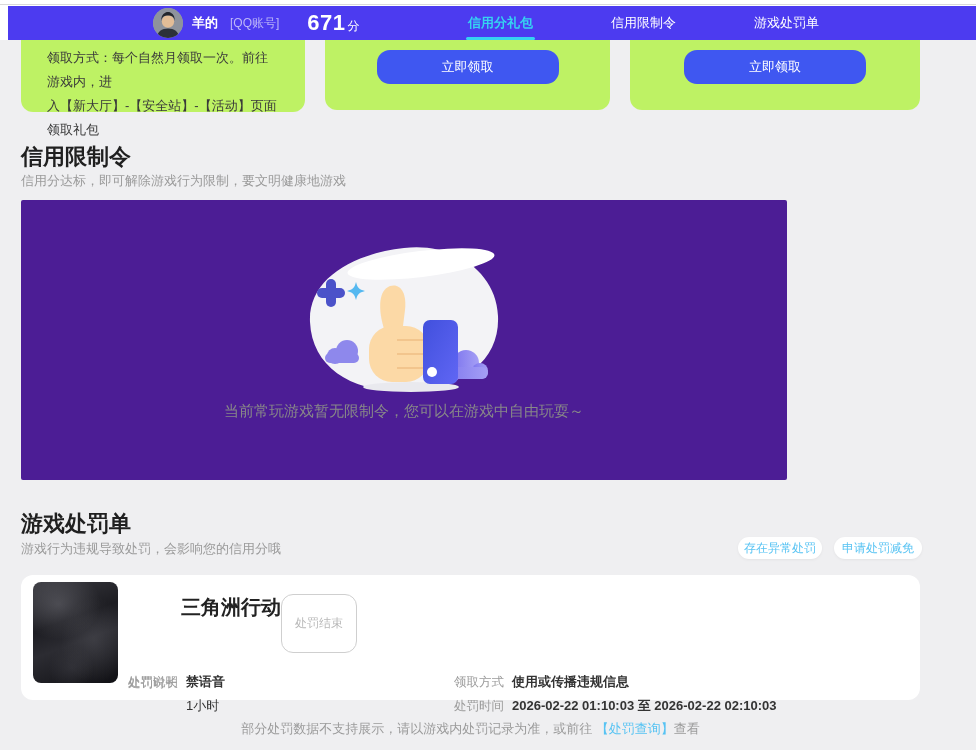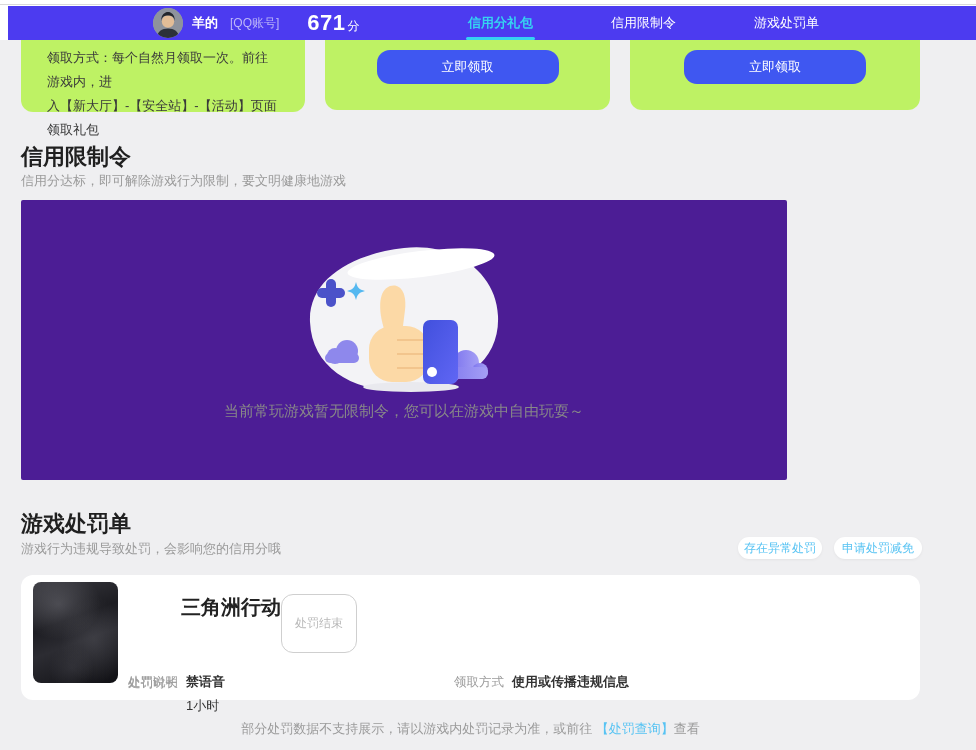--- a/index.html
+++ b/index.html
@@ -178,19 +178,23 @@
     <span class="field-value">禁语音</span>
   </div>
   <div class="field-row fr-2">
     <span class="field-label">处罚时长</span>
     <span class="field-value normal">1小时</span>
   </div>
   <div class="field-row fr-3">
     <span class="field-label">领取方式</span>
     <span class="field-value">使用或传播违规信息</span>
   </div>
+  <div class="field-row fr-4">
+    <span class="field-label">处罚时间</span>
+    <span class="field-value">2026-02-22 01:10:03 至 2026-02-22 02:10:03</span>
+  </div>
 
   <div class="page-footer">
     <span>部分处罚数据不支持展示，请以游戏内处罚记录为准，或前往</span>
     <span class="footer-link">【处罚查询】</span><span>查看</span>
   </div>
 
 </div>
 
 </body></html>

